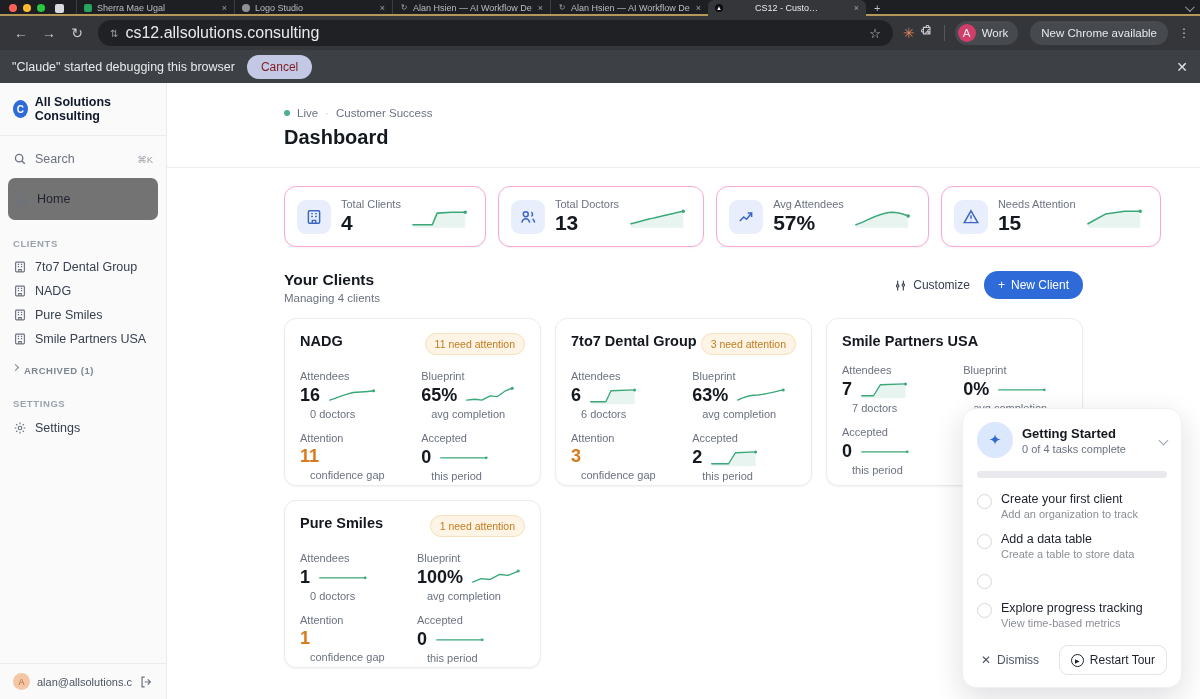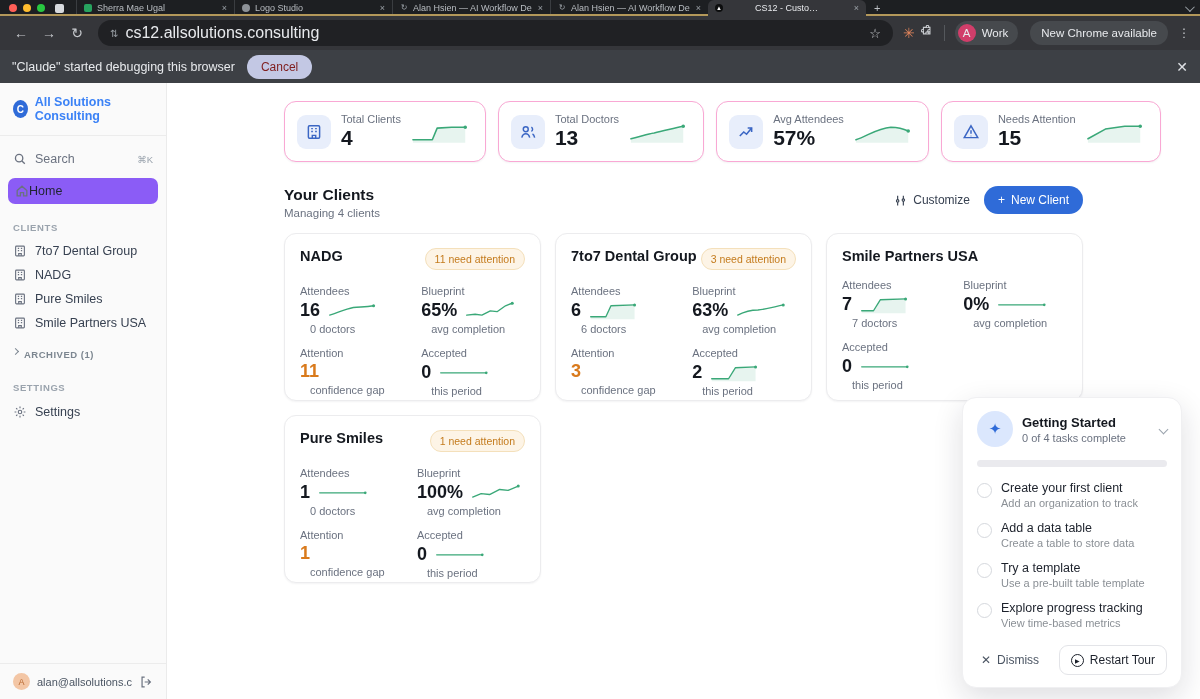--- a/index.html
+++ b/index.html
@@ -46,25 +46,25 @@
   .debugbar .msg { color:#e8eaed; font-size:12.5px; }
   .cancel-btn { background:#c3c8e4; color:#7f1d1d; font-size:12px; border:none; border-radius:999px; padding:5px 14px; }
   .debug-close { margin-left:auto; color:#dfe1e5; font-size:14px; }
 
   
   .app { flex:1; display:flex; background:#fff; position:relative; overflow:hidden; }
 
   .sidebar { width:167px; min-width:167px; background:#fafafa; border-right:1px solid #ebebeb; display:flex; flex-direction:column; padding-top:12px; }
   .org { display:flex; align-items:center; gap:7px; padding:0 13px 12px; }
   .org-logo { width:18px; height:18px; border-radius:50%; background:#2f6bd8; color:#fff; font-size:10px; font-weight:bold; display:flex; align-items:center; justify-content:center; }
-  .org-name { font-size:12.5px; font-weight:bold; color:#3b82f6; }
+  .org-name { font-size:12.5px; font-weight:bold; color:#0f172a; }
   .side-div { height:1px; background:#ececec; margin:0 0 10px; }
   .search-row { display:flex; align-items:center; gap:8px; padding:6px 13px; color:#6b7280; font-size:12.5px; }
   .kbd { margin-left:auto; font-size:9.5px; color:#9aa3ad; }
-  .home-item { display:flex; align-items:center; margin:6px 8px 0; padding:6px 7px; background:#8b5cf6; border-radius:7px; font-size:12.5px; color:#1f2430; }
+  .home-item { display:flex; align-items:center; gap:8px; margin:6px 8px 0; padding:14px 7px; background:#737373; border-radius:7px; font-size:12.5px; color:#1f2430; }
   .section-label { font-size:9.5px; letter-spacing:.6px; color:#9aa3ad; padding:18px 13px 6px; font-weight:bold; }
   .client-item { display:flex; align-items:center; gap:8px; padding:5px 13px; font-size:12.5px; color:#374151; }
   .archived { display:flex; align-items:flex-start; gap:6px; padding:14px 13px 4px; font-size:9.5px; letter-spacing:.5px; color:#7c8690; font-weight:bold; }
   .chev-r { width:5px; height:5px; border-right:1.3px solid #7c8690; border-top:1.3px solid #7c8690; transform:rotate(45deg); }
   .settings-item { display:flex; align-items:center; gap:8px; padding:6px 13px; font-size:12.5px; color:#374151; }
   .side-foot { margin-top:auto; border-top:1px solid #ececec; display:flex; align-items:center; gap:7px; padding:9px 13px; }
   .avatar-sm { width:17px; height:17px; border-radius:50%; background:#f3c6a5; color:#b96a32; font-size:9px; display:flex; align-items:center; justify-content:center; }
   .side-email { font-size:11px; color:#4b5563; flex:1; white-space:nowrap; overflow:hidden; }
   .sicon { width:14px; height:14px; flex:none; color:#6b7280; }
 
@@ -262,20 +262,29 @@
       <div class="side-foot">
         <span class="avatar-sm">A</span>
         <span class="side-email">alan@allsolutions.con...</span>
         <svg class="sicon" viewBox="0 0 16 16" fill="none" stroke="currentColor" stroke-width="1.4">
             <path d="M6.5 2.5H3.5v11h3M10 5l3 3-3 3M13 8H6.5"></path>
           </svg>
       </div>
     </aside>
 
     <main>
+      <div class="page-header">
+        <div class="live-row">
+          <span class="live-dot"></span>
+          <span>Live</span>
+          <span class="crumb-sep">·</span>
+          <span>Customer Success</span>
+        </div>
+        <div class="page-title">Dashboard</div>
+      </div>
 
       <div class="stats">
         <div class="stat-card">
           <span class="stat-ic">
             <svg width="18" height="18" viewBox="0 0 16 16" fill="none" stroke="currentColor" stroke-width="1.3">
                 <rect x="3" y="2.5" width="10" height="11" rx="1"></rect>
                 <path d="M5.5 5h1.5M9 5h1.5M5.5 7.5h1.5M9 7.5h1.5M6.5 13.5v-2.5h3v2.5"></path>
               </svg>
           </span>
           <div class="stat-txt">
@@ -578,24 +587,20 @@
       </div>
       <div class="gs-task">
         <span class="gs-check"></span>
         <div>
           <div class="gs-t-title">Add a data table</div>
           <div class="gs-t-desc">Create a table to store data</div>
         </div>
       </div>
       <div class="gs-task">
         <span class="gs-check"></span>
-        <div>
-          <div class="gs-t-title">Try a template</div>
-          <div class="gs-t-desc">Use a pre-built table template</div>
-        </div>
       </div>
       <div class="gs-task">
         <span class="gs-check"></span>
         <div>
           <div class="gs-t-title">Explore progress tracking</div>
           <div class="gs-t-desc">View time-based metrics</div>
         </div>
       </div>
 
       <div class="gs-foot">

